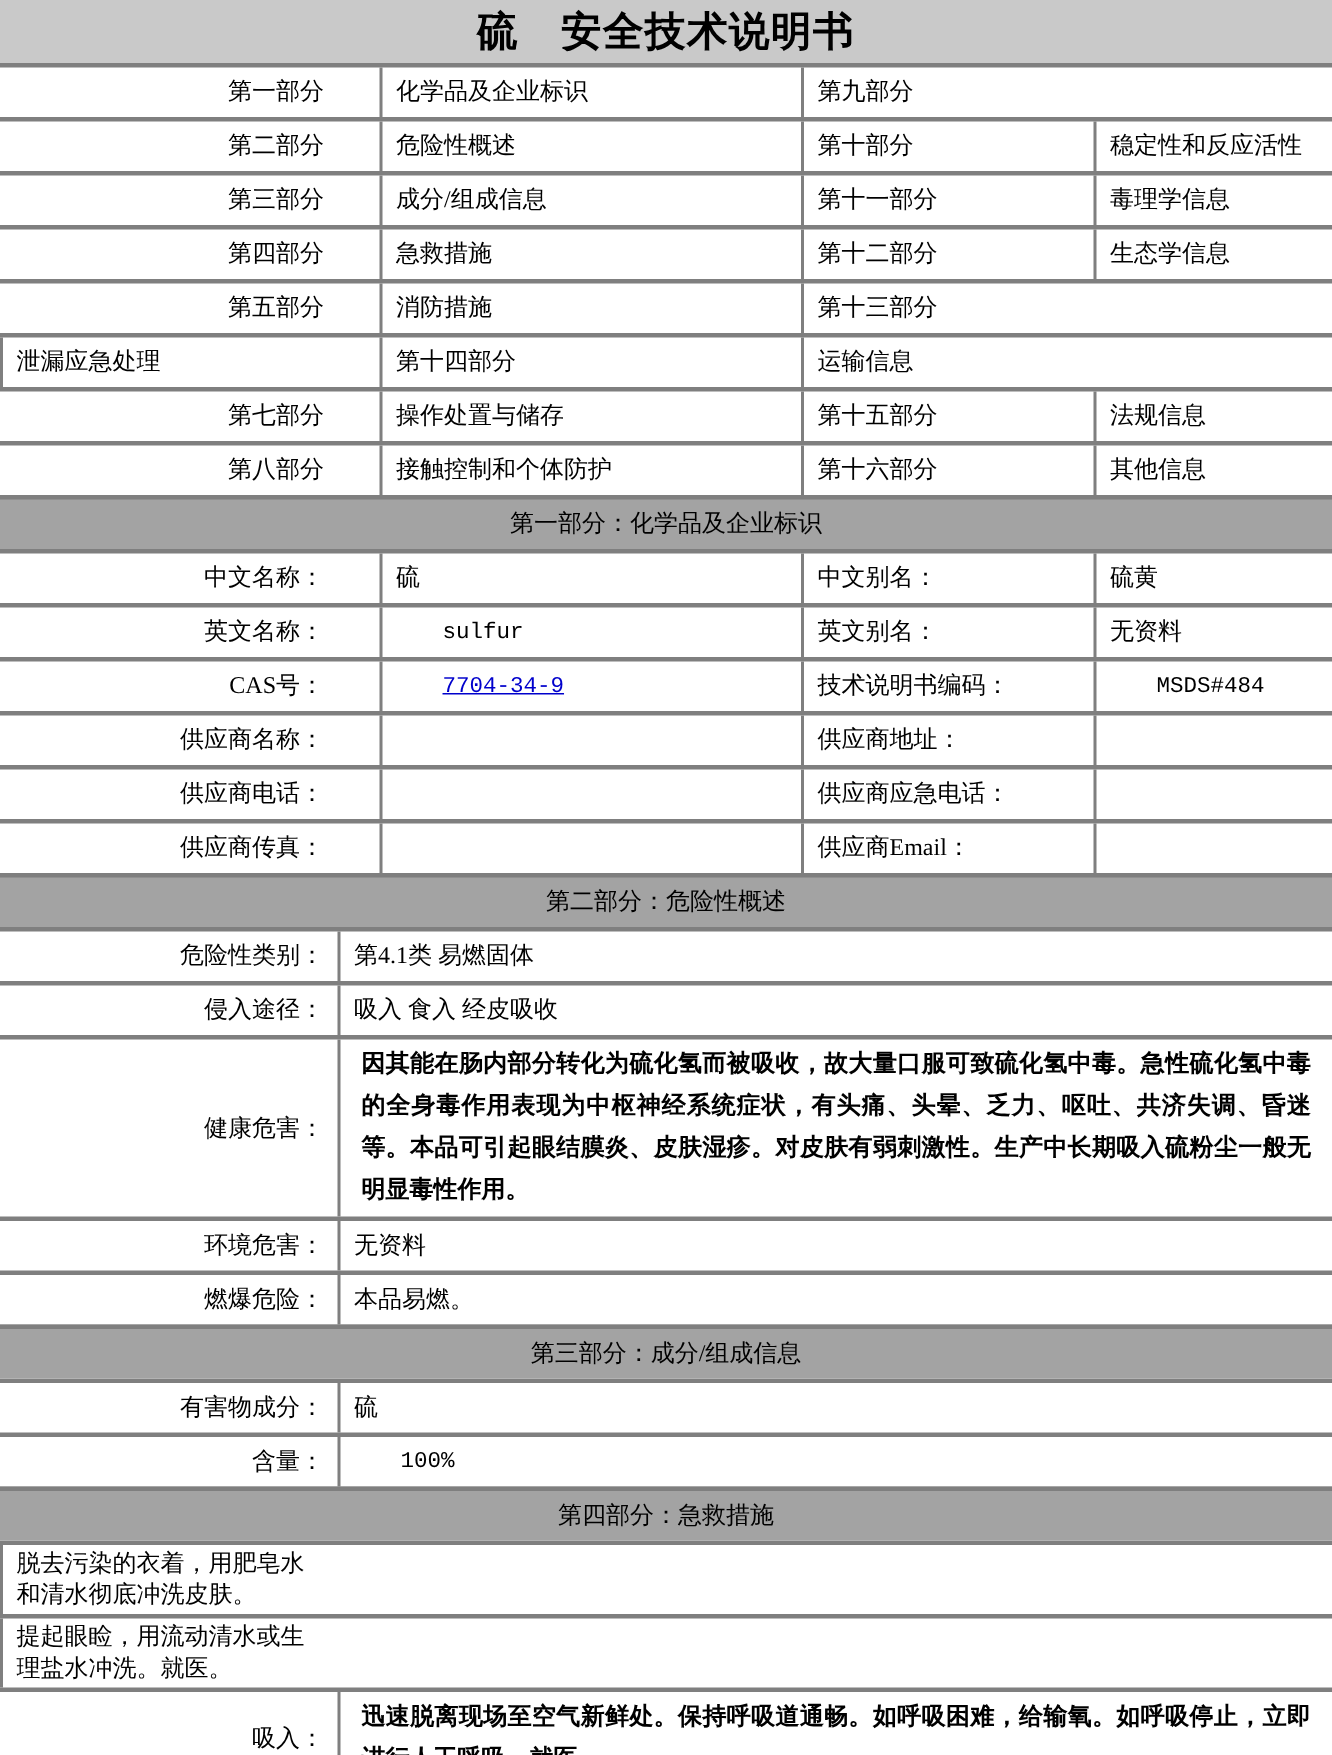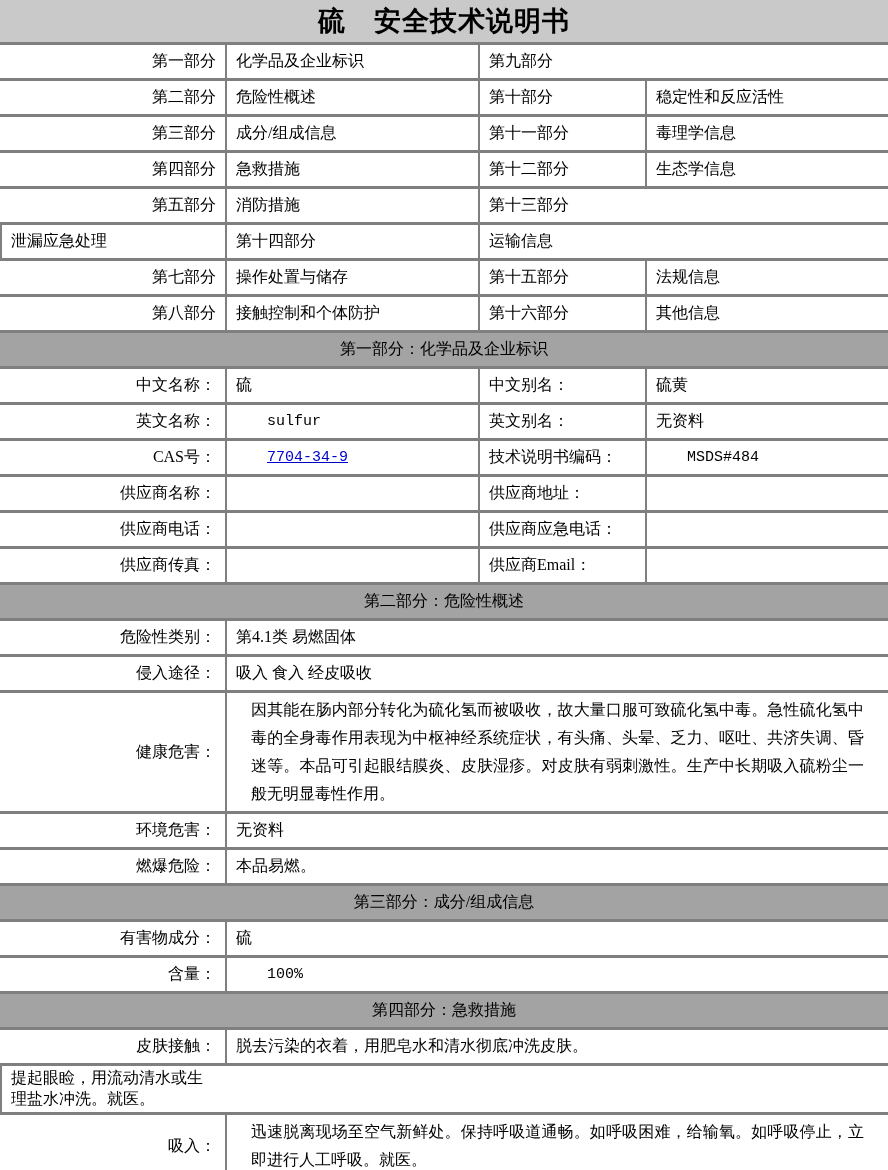--- a/index.html
+++ b/index.html
@@ -40,21 +40,21 @@
     justify-content: center;
     font-size: 16px;
   }
   
   .row {
     display: grid;
     border-top: 3px solid #7f7f7f;
     min-height: 33px;
     background: #ffffff;
   }
-  .row.cols4 { grid-template-columns: 225px 253px 167px 243px; }
+  .row.cols4 { grid-template-columns: 225px 253px 167px 243px; gap: 28px; }
   .row.cols2 { grid-template-columns: 225px 663px; }
   .cell {
     box-sizing: border-box;
     display: flex;
     align-items: center;
     padding: 2px 9px;
     min-height: 33px;
     overflow: hidden;
   }
   .cell.label {
@@ -62,22 +62,23 @@
     text-align: right;
   }
   .cell.value {
     border-left: 2px solid #7f7f7f;
     justify-content: flex-start;
     text-align: left;
   }
   .cell.value.multi {
     display: block;
     line-height: 28px;
-    padding: 3px 24px;
+    padding: 3px 14px;
     text-align: justify;
+    font-weight: bold;
   }
   .mono {
     font-family: "Liberation Mono", "DejaVu Sans Mono", monospace;
     font-size: 15px;
     padding-left: 40px;
   }
   a.cas-link {
     color: #0000cc;
     text-decoration: underline;
     cursor: pointer;
@@ -212,21 +213,20 @@
     </div>
     <div class="row cols2">
       <div class="cell label">含量：</div>
       <div class="cell value mono">100%</div>
     </div>
   </div>
 
   <div class="section-band">第四部分：急救措施</div>
   <div>
     <div class="row cols2">
-      <div class="cell label">皮肤接触：</div>
       <div class="cell value">脱去污染的衣着，用肥皂水和清水彻底冲洗皮肤。</div>
     </div>
     <div class="row cols2">
       <div class="cell value">提起眼睑，用流动清水或生理盐水冲洗。就医。</div>
     </div>
     <div class="row cols2">
       <div class="cell label">吸入：</div>
       <div class="cell value multi">迅速脱离现场至空气新鲜处。保持呼吸道通畅。如呼吸困难，给输氧。如呼吸停止，立即进行人工呼吸。就医。</div>
     </div>
   </div>

